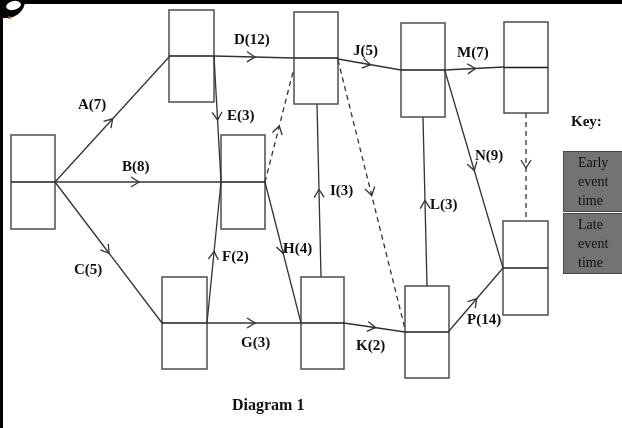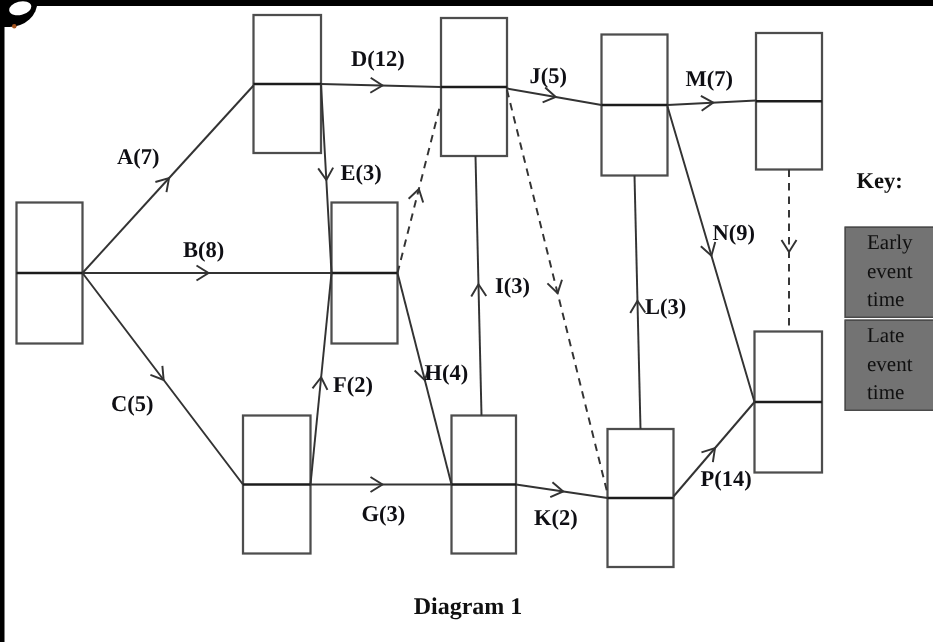--- a/index.html
+++ b/index.html
@@ -19,21 +19,21 @@
   .node-divider{stroke:#1c1c1c;stroke-width:1.7;}
   .edge{fill:none;stroke:#333333;stroke-width:1.3;}
   .edge.dashed{stroke-dasharray:5,4;}
   .edge-label{font-family:"Liberation Serif",serif;font-weight:bold;font-size:15px;fill:#0f0f14;}
   
   .key{position:absolute;left:563px;top:113px;width:52px;}
   .key-title{font-weight:bold;font-size:15px;margin-left:8px;margin-bottom:21px;}
   .key-box{width:40px;border:1.5px solid #4a4a4a;padding:1px 14px;font-size:14px;
            line-height:19px;background:#737373;margin-bottom:1px;}
   
-  .caption{position:absolute;left:232px;top:396px;width:160px;text-align:center;
+  .caption{position:absolute;left:232px;top:396px;width:160px;text-align:left;
            font-weight:bold;font-size:16px;}
 </style>
 </head>
 <body>
 
 <div class="edge-top"></div>
 <div class="edge-left"></div>
 <div class="corner-blob">
   <div class="corner-blob-white"></div>
 </div>

